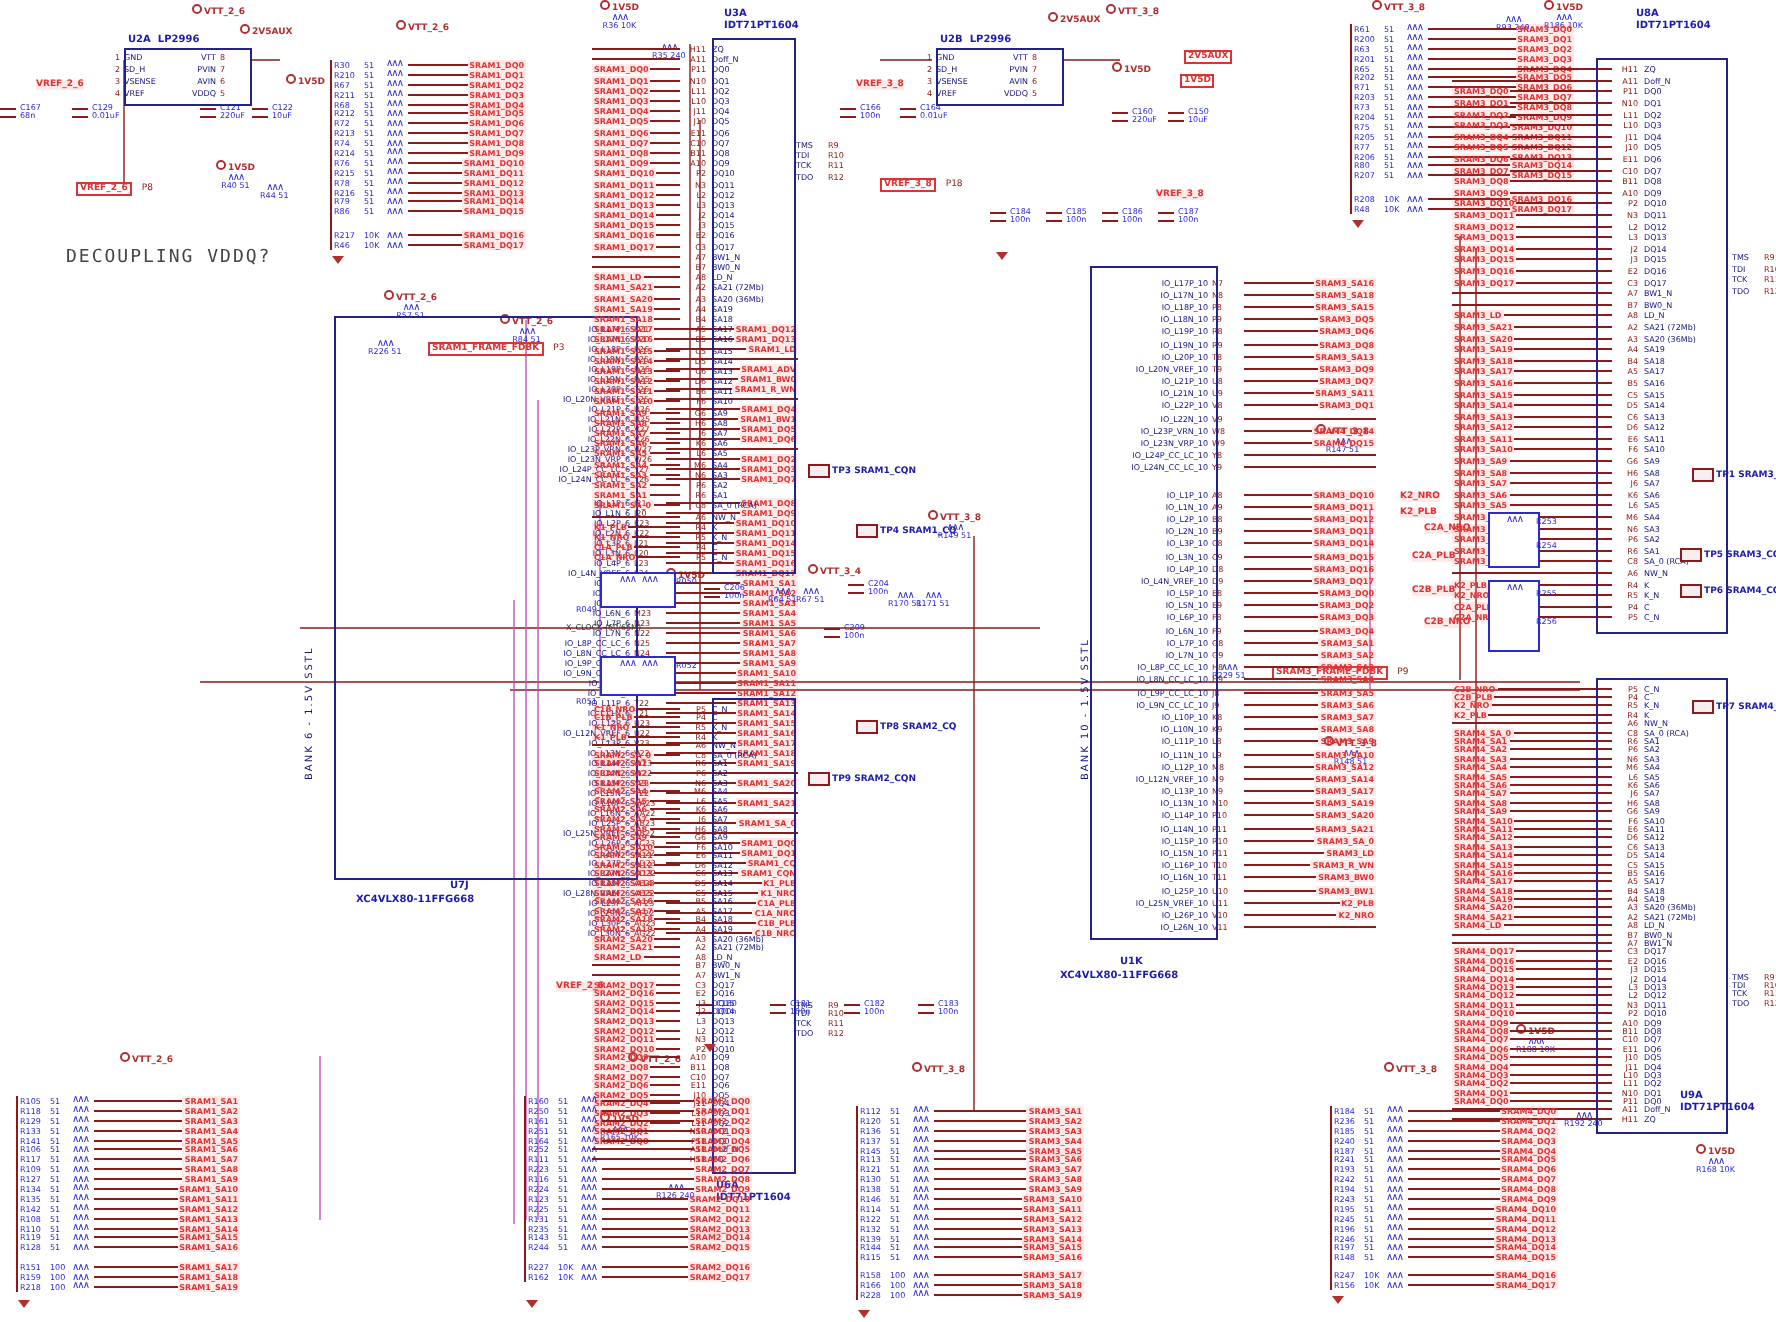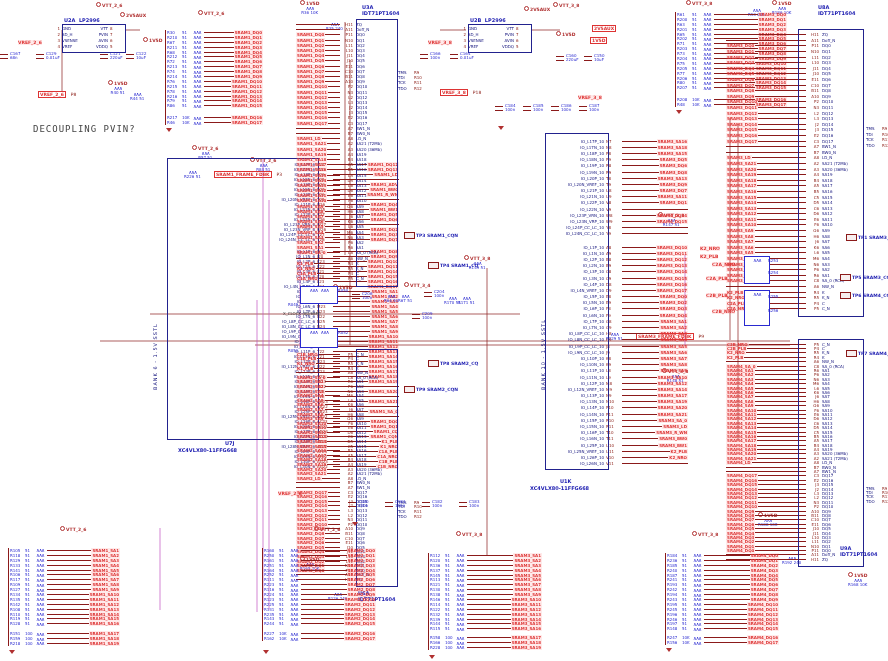--- a/index.html
+++ b/index.html
@@ -84,21 +84,21 @@
     <g stroke="#c050c0" stroke-width="0.7" fill="none">
       <line x1="263" y1="160" x2="263" y2="610"></line>
       <line x1="269" y1="200" x2="269" y2="610"></line>
       <line x1="257" y1="300" x2="257" y2="612"></line>
       <line x1="300" y1="250" x2="300" y2="348"></line>
       <line x1="685" y1="255" x2="685" y2="345"></line>
       <line x1="160" y1="528" x2="160" y2="610"></line>
     </g>
   </svg>
 
-  <div class="bigq abs" style="left:33px;top:124px;">DECOUPLING PVIN?</div>
+  <div class="bigq abs" style="left:33px;top:124px;">DECOUPLING VDDQ?</div>
 
   <div class="reg" style="left:46px;top:24px;">
     <div class="ctit" style="left:18px;top:-7px;"><span>U2A</span>&nbsp;&nbsp;<span>LP2996</span></div>
     <div class="regbox" style="height:27px;"></div>
     <div style="position:absolute;left:0;top:1px;width:58px;">
 
     <div class="rr">
           <span class="lpin">1</span>
           <span class="lname">GND</span>
         </div>

